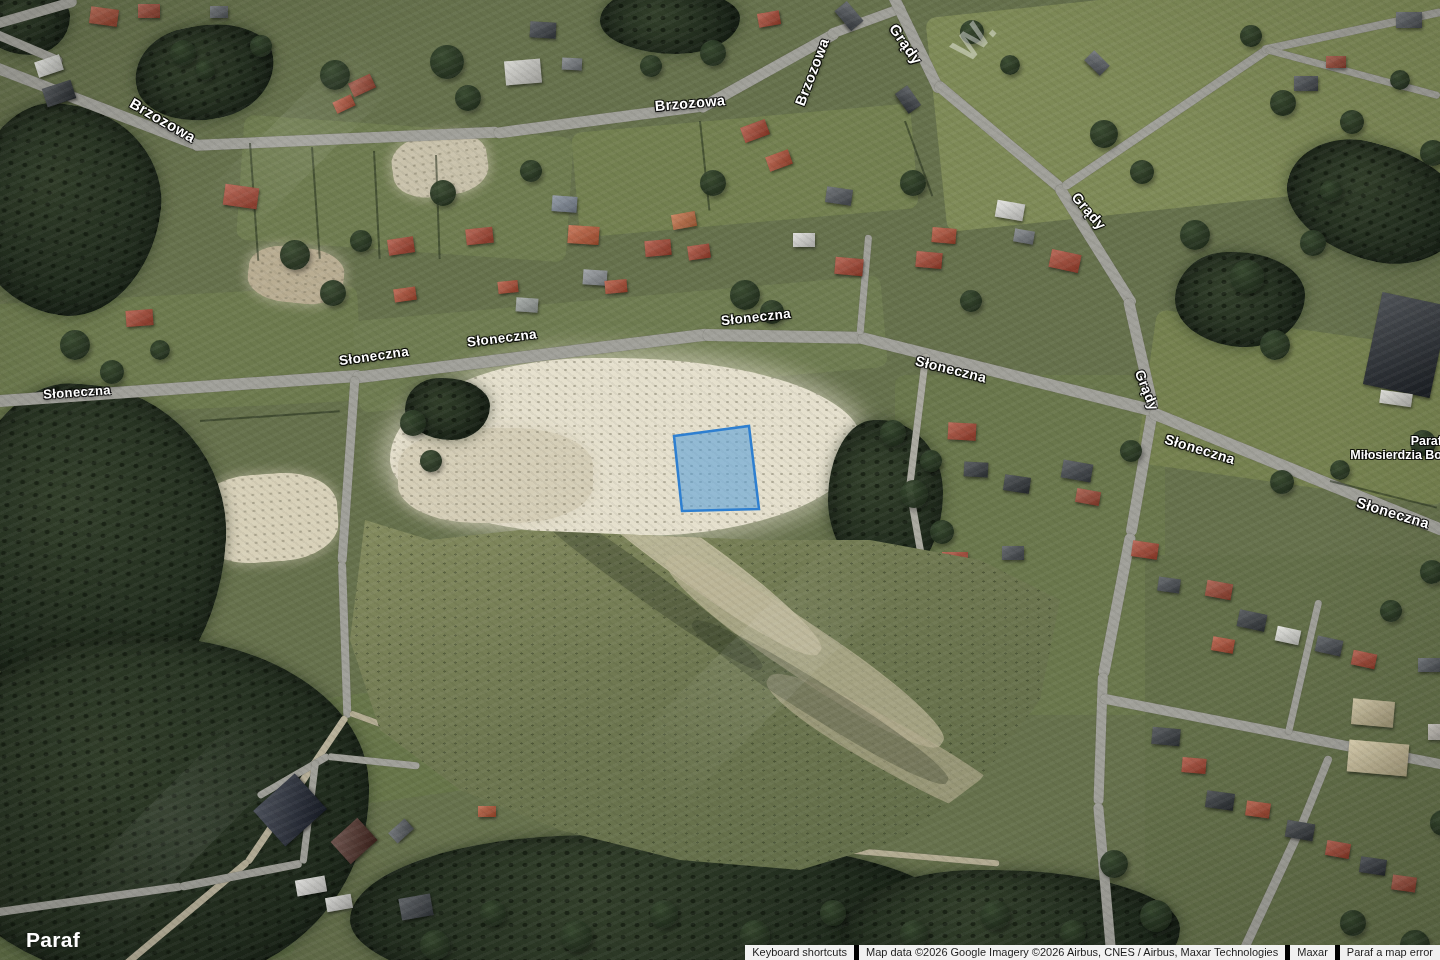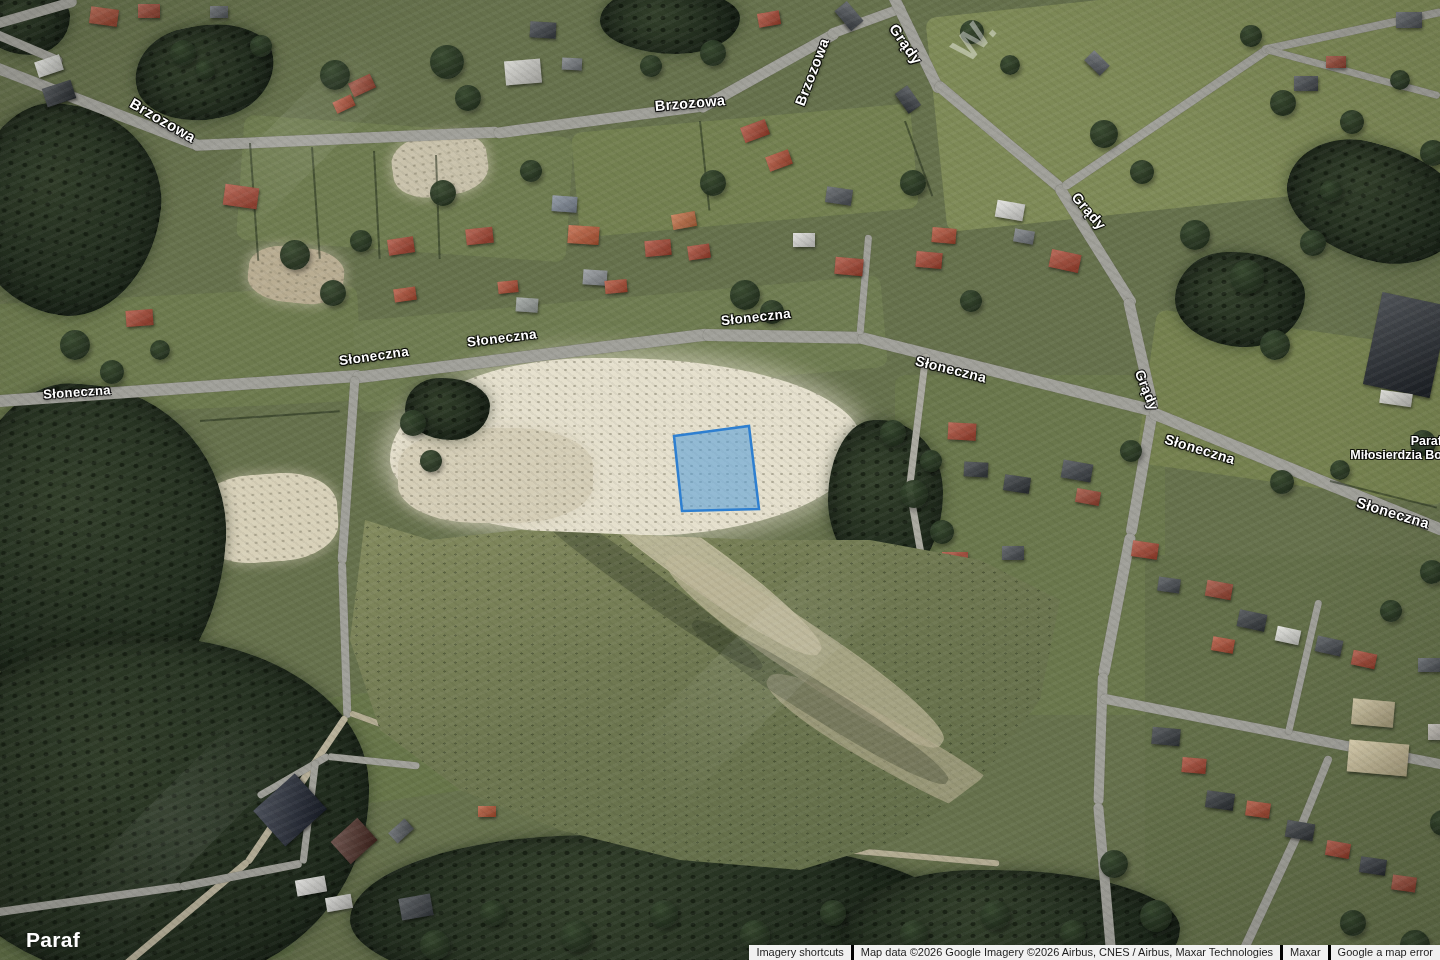--- a/index.html
+++ b/index.html
@@ -31,21 +31,21 @@
                   -1px 1px 0 rgba(0,0,0,.8),1px 1px 0 rgba(0,0,0,.8);}
   .wm{position:absolute;z-index:7;color:rgba(255,255,255,.42);font-weight:700;pointer-events:none;}
   .streak{position:absolute;z-index:7;pointer-events:none;transform:rotate(-45deg);
       background:linear-gradient(90deg,transparent,rgba(255,255,255,.07),transparent);}
   #parcel-svg{position:absolute;left:0;top:0;z-index:5;}
   .glogo{position:absolute;z-index:10;left:26px;bottom:8px;color:#fff;font-size:21px;
       font-weight:600;letter-spacing:.3px;text-shadow:0 1px 3px rgba(0,0,0,.4);}
   .attr{position:absolute;z-index:10;right:0;bottom:0;height:15px;display:flex;align-items:center;
       font-size:11px;color:#1d1d1d;background:#f1f1f1;line-height:15px;}
   .attr span{padding:0 7px;white-space:nowrap;}
-  .attr .sep{border-left:3px solid #000000;}
+  .attr .sep{border-left:5px solid #000000;}
 </style>
 </head>
 <body>
 
 <div id="map" data-interactable="true">
   <div id="scenery" data-interactable="false">
       <div data-interactable="false" style="left: 935px; top: -10px; width: 530px; height: 215px; transform: rotate(-6deg); background: rgb(126, 138, 87); border-radius: 10px;"></div>
       <div data-interactable="false" style="left: 240px; top: 126px; width: 330px; height: 125px; transform: rotate(4deg); background: rgb(111, 124, 80); border-radius: 10px;"></div>
       <div data-interactable="false" style="left: 575px; top: 118px; width: 340px; height: 105px; transform: rotate(-5deg); background: rgb(115, 128, 80); border-radius: 10px;"></div>
       <div data-interactable="false" style="left: -10px; top: 295px; width: 370px; height: 115px; transform: rotate(-3deg); background: rgb(109, 122, 78); border-radius: 10px;"></div>
@@ -302,18 +302,18 @@
     <div data-interactable="false">Miłosierdzia Bo</div>
   </div>
 
   <span class="wm" style="left:952px;top:18px;font-size:38px;transform:rotate(-48deg)" data-interactable="false">W.</span>
   <div class="streak" style="left:40px;top:790px;width:280px;height:70px" data-interactable="false"></div>
   <div class="streak" style="left:600px;top:630px;width:320px;height:80px" data-interactable="false"></div>
   <div class="streak" style="left:180px;top:110px;width:240px;height:60px" data-interactable="false"></div>
 
   <div class="glogo" data-interactable="true">Paraf</div>
   <div class="attr" data-interactable="false">
-    <span data-interactable="true">Imagery shortcuts</span>
+    <span data-interactable="true">Keyboard shortcuts</span>
     <span class="sep" data-interactable="false">Map data ©2026 Google Imagery ©2026 Airbus, CNES / Airbus, Maxar Technologies</span>
     <span class="sep" data-interactable="true">Maxar</span>
-    <span class="sep" data-interactable="true">Google a map error</span>
+    <span class="sep" data-interactable="true">Paraf a map error</span>
   </div>
 </div>
 
 </body></html>

